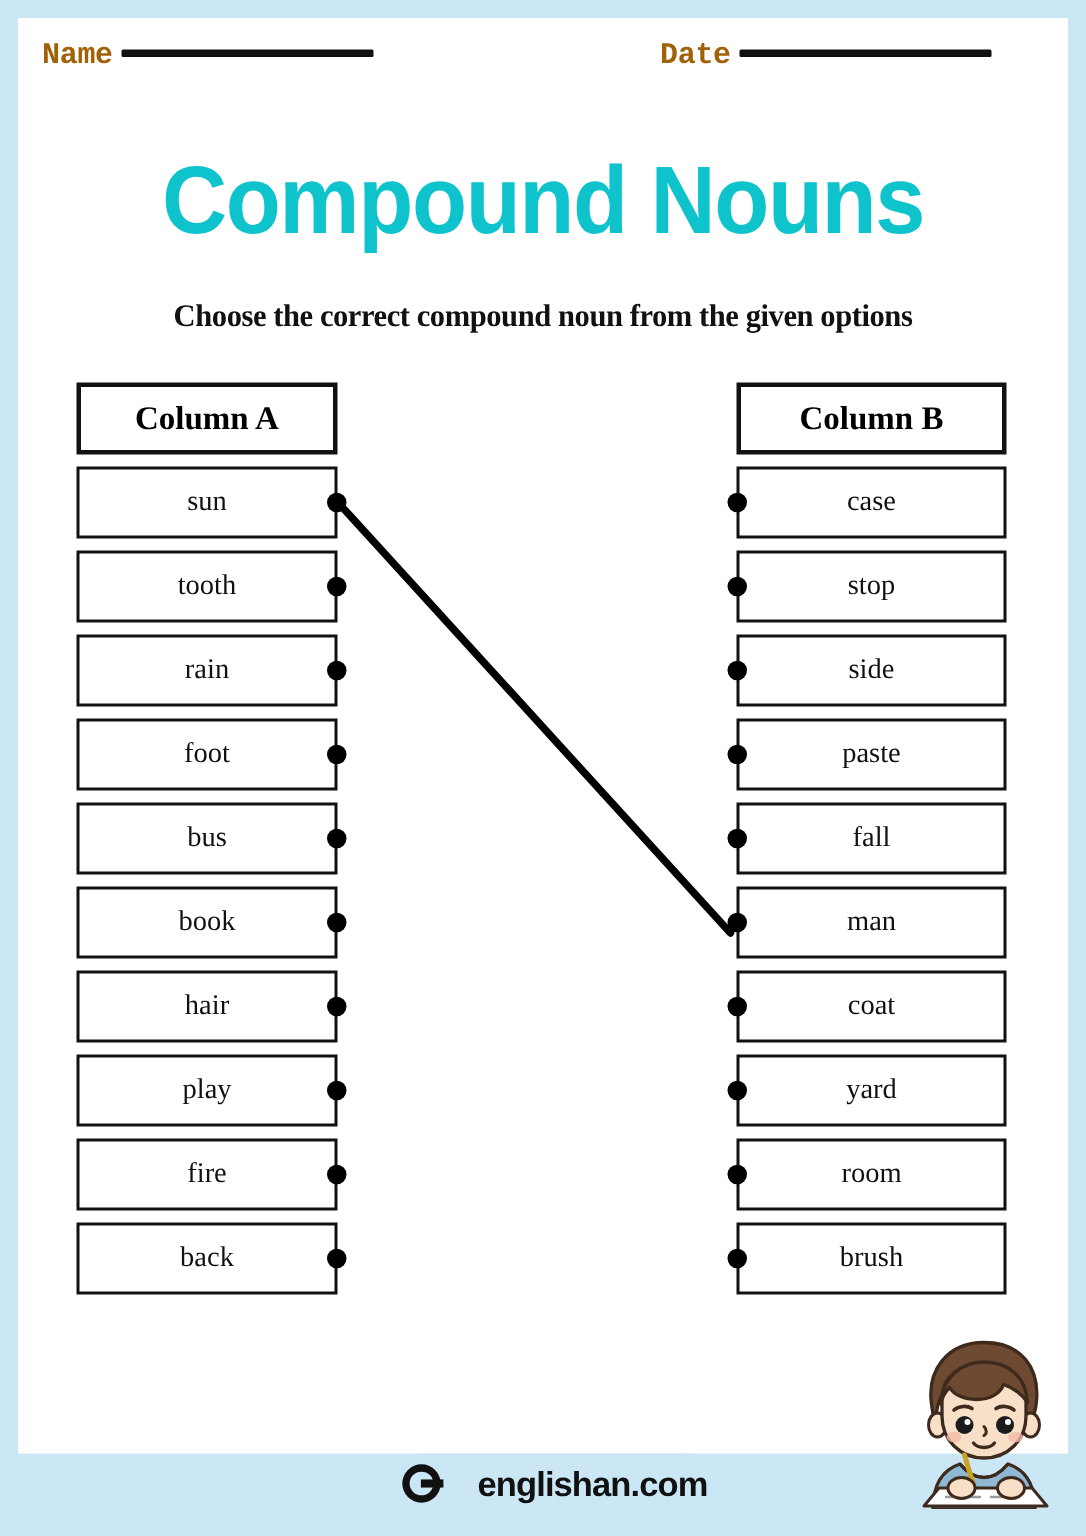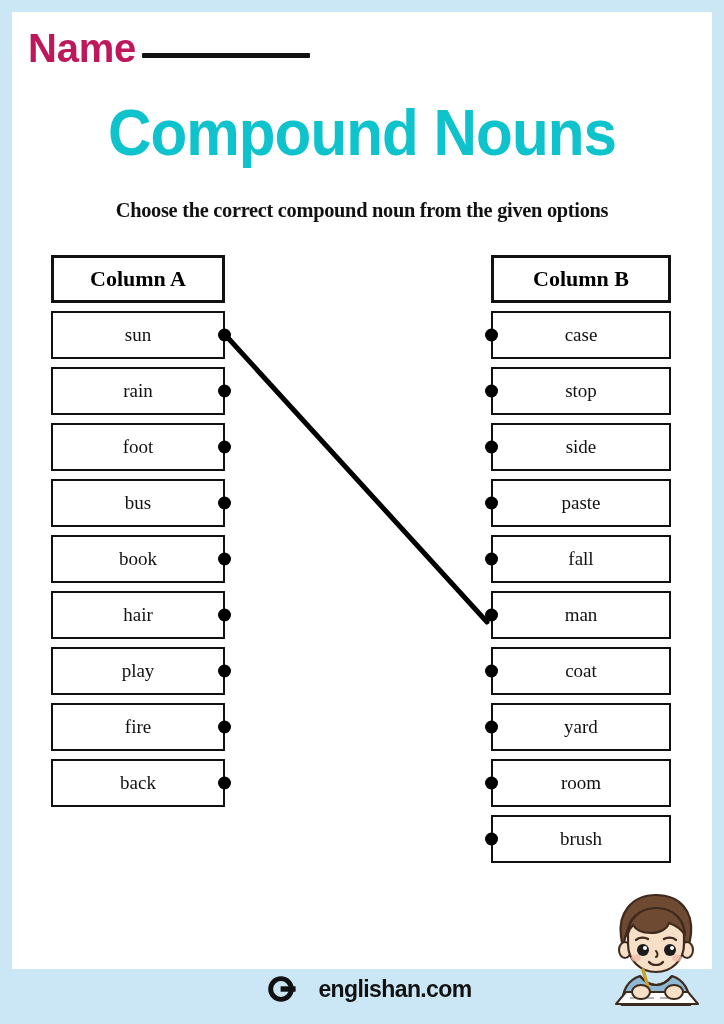--- a/index.html
+++ b/index.html
@@ -39,24 +39,24 @@
   }
   .field {
     position: absolute;
     display: flex;
     align-items: baseline;
     gap: 6px;
   }
   .field.name { left: 16px; top: 14px; }
   .field.date { left: 428px; top: 14px; }
   .field-label {
-    font-family: Liberation Sans, sans-serif;
-    font-weight: bold;
-    font-size: 40px;
-    color: #be185d;
+    font-family: Liberation Mono, monospace;
+    font-weight: bold;
+    font-size: 20px;
+    color: #a16207;
     letter-spacing: -0.2px;
   }
   .field-rule {
     display: block;
     height: 5px;
     background: #111111;
     border-radius: 1px;
     position: relative;
     top: -4px;
   }
@@ -210,33 +210,41 @@
 
 <div class="page">
 
   <div class="sheet"></div>
 
   <div class="name-date-row">
     <div class="field name">
       <span class="field-label">Name</span>
       <span class="field-rule"></span>
     </div>
+    <div class="field date">
+      <span class="field-label">Date</span>
+      <span class="field-rule"></span>
+    </div>
   </div>
 
   <div class="worksheet-title">Compound Nouns</div>
 
   <div class="instruction">Choose the correct compound noun from the given options</div>
 
   <div class="match-area">
 
     <div class="column col-a">
       <div class="col-header">Column A</div>
 
       <div class="cell-row">
         <div class="cell">sun</div>
+        <span class="dot"></span>
+      </div>
+      <div class="cell-row">
+        <div class="cell">tooth</div>
         <span class="dot"></span>
       </div>
       <div class="cell-row">
         <div class="cell">rain</div>
         <span class="dot"></span>
       </div>
       <div class="cell-row">
         <div class="cell">foot</div>
         <span class="dot"></span>
       </div>

